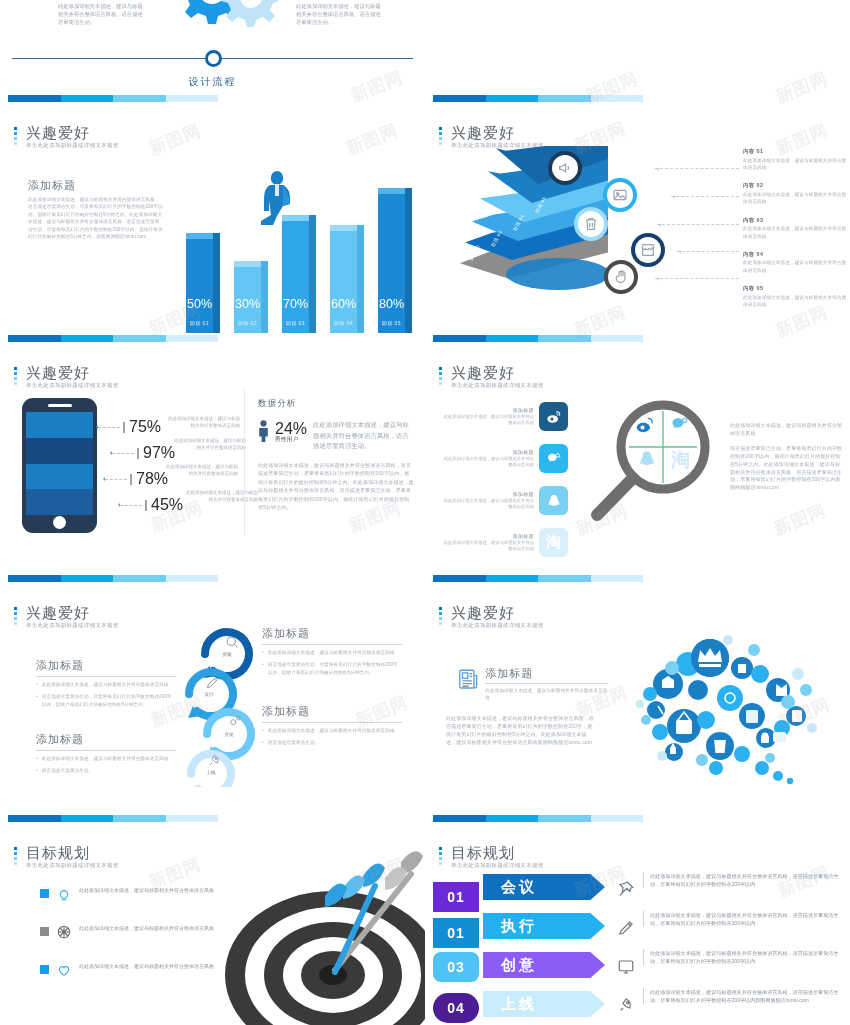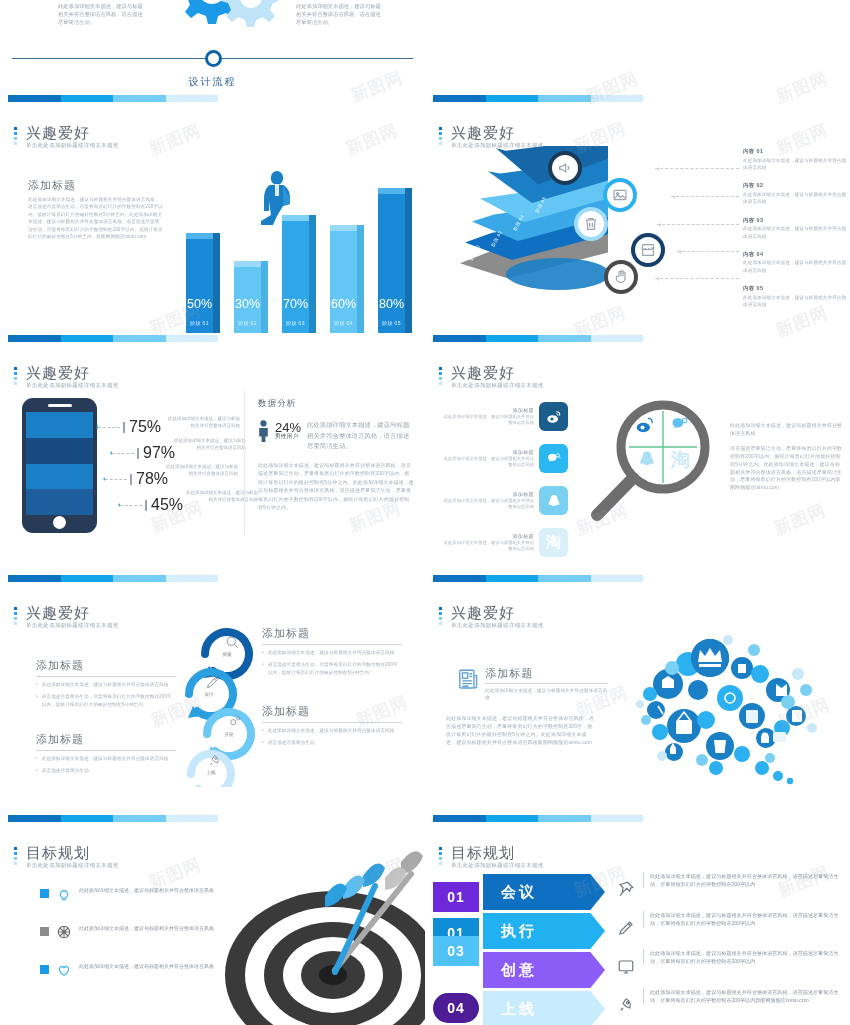--- a/index.html
+++ b/index.html
@@ -110,21 +110,21 @@
   .pct-num { font-size:16px; color:#2b2b2b; }
   .pct-tick{ width:2px; height:11px; background:#9aa4ae; margin-right:4px; }
   .pct-dash{ width:22px; border-top:1px dashed #b9c1c9; margin-right:3px; position:relative; }
   .pct-dash::before{ content:''; position:absolute; left:-4px; top:-2.5px;
                      border:2.5px solid transparent; border-right-color:#4aa8e0; }
   .pct-desc{ position:absolute; width:72px; font-size:4.5px; line-height:6.6px; color:#a4adb6; text-align:right;}
   .divider-v { position:absolute; top:40px; bottom:55px; width:1px; background:#e7ebef; }
   .analysis { position:absolute; left:258px; top:48px; width:156px; }
   .an-h { font-size:8.6px; color:#5d6872; letter-spacing:1px; margin-bottom:10px; }
   .an-row { display:flex; align-items:flex-start; gap:6px; }
-  .an-big { font-size:13px; color:#2b2b2b;text-align:center; }
+  .an-big { font-size:16px; color:#2b2b2b;text-align:center; }
   .an-small{ font-size:5.6px; color:#3a4750; margin-top:-2px; letter-spacing:.3px;}
   .an-side { font-size:6.4px; line-height:10.5px; color:#9aa4ae; flex:1; }
 
   
   #s5 { left:425px; top:350px; }
   .mg-list { position:absolute; left:18px; top:52px; width:125px; }
   .mg-item { display:flex; align-items:center; justify-content:flex-end; gap:5px; margin-bottom:13px; }
   .mg-txt  { text-align:right; }
   .mg-t1 { font-size:5.1px; color:#8b949d; letter-spacing:.3px; }
   .mg-t2 { font-size:4.3px; line-height:6.4px; color:#aeb6be; }
@@ -156,21 +156,21 @@
   .tg-sq { width:9px; height:9px; flex:none; margin-top:3px; }
   .tg-ic { width:16px; height:16px; flex:none; }
   .tg-tx { font-size:5px; line-height:8px; color:#8b949d; }
   .target { position:absolute; left:215px; top:10px; width:235px; height:200px; }
 
   
   #s9 { left:425px; top:830px; }
   .na-num { position:absolute; left:8px; width:46px; height:30px; color:#fff;
             font-size:14px; font-weight:700; display:flex; align-items:center;
             justify-content:center; letter-spacing:1px; }
-  .na-arrow { position:absolute; left:58px; width:122px; height:36px; color:#fff;
+  .na-arrow { position:absolute; left:58px; width:122px; height:26px; color:#fff;
               font-size:15px; font-weight:700; display:flex; align-items:center;
               padding-left:18px; letter-spacing:3px;
               clip-path: polygon(0 0, 88% 0, 100% 50%, 88% 100%, 0 100%); }
   .na-ic { position:absolute; left:190px; width:22px; height:26px; display:flex;
            align-items:center; justify-content:center; }
   .na-tx { position:absolute; left:218px; width:198px; font-size:5.1px; line-height:8.2px;
            color:#8b949d; border-left:1px solid #ccd3d9; padding-left:6px; }
 </style>
 </head>
 <body>
@@ -887,21 +887,21 @@
     <div class="na-num" style="top:88px; background:#0f8ed6;">01</div>
     <div class="na-arrow" style="top:83px; background:#22b1f0;">执行</div>
     <div class="na-ic" style="top:85px;">
       <svg width="18" height="18" viewBox="0 0 24 24" fill="none" stroke="#6d7781" stroke-width="1.6">
           <path d="M4 20l4-1L20 7l-3-3L5 16z"></path>
           <path d="M15 6l3 3"></path>
         </svg>
     </div>
     <div class="na-tx" style="top:81px;">此处添加详细文本描述，建议与标题相关并符合整体语言风格，语言描述尽量简洁生动，尽量将每页幻灯片的字数控制在200字以内</div>
 
-    <div class="na-num" style="top:106px; background:#4fc3f7;">03</div>
+    <div class="na-num" style="top:122px; background:#4fc3f7;border-radius:8px;">03</div>
     <div class="na-arrow" style="top:122px; background:#8b5cf6;">创意</div>
     <div class="na-ic" style="top:124px;">
       <svg width="18" height="18" viewBox="0 0 24 24" fill="none" stroke="#6d7781" stroke-width="1.6">
           <rect x="3" y="4" width="18" height="13" rx="1.5"></rect>
           <path d="M9 20h6M12 17v3"></path>
         </svg>
     </div>
     <div class="na-tx" style="top:119px;">此处添加详细文本描述，建议与标题相关并符合整体语言风格，语言描述尽量简洁生动，尽量将每页幻灯片的字数控制在200字以内</div>
 
     <div class="na-num" style="top:163px; background:#4c1d95;border-radius:15px;">04</div>

